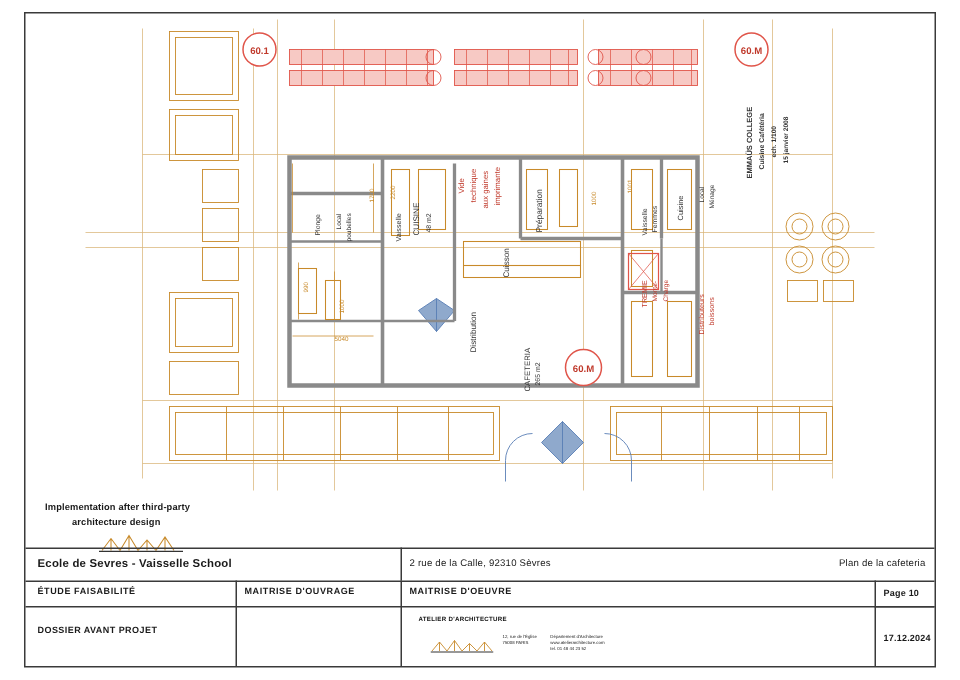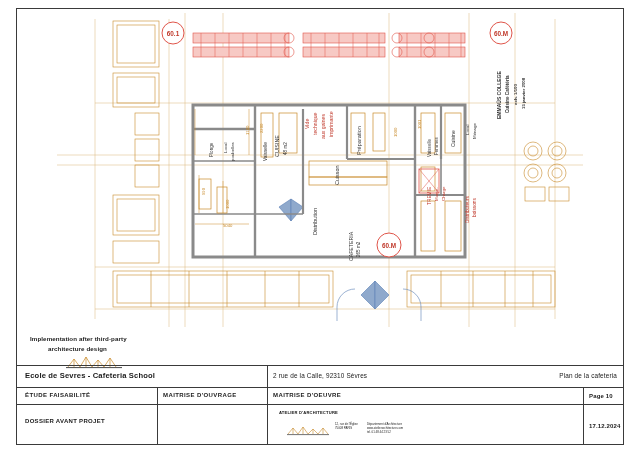--- a/index.html
+++ b/index.html
@@ -295,21 +295,21 @@
     <div class="row tb-r1"></div>
     <div class="row tb-r2"></div>
     <div class="row tb-r3"></div>
     <div class="vline" style="left:140px;top:22px;height:57px;"></div>
     <div class="vline" style="left:250px;top:22px;height:57px;"></div>
     <div class="vline" style="left:566px;top:22px;height:57px;"></div>
     <div class="vline" style="left:250px;top:0px;height:22px;"></div>
     <div class="vline" style="left:566px;top:39px;height:0px;"></div>
     <div class="row" style="top:39px;left:566px;width:40px;border-top:1px solid #3a3a3a;"></div>
 
-    <div class="cell tb-title">Ecole de Sevres - Cafeteria School</div>
+    <div class="cell tb-title">Ecole de Sevres - Vaisselle School</div>
     <div class="cell tb-addr">2 rue de la Calle, 92310 Sèvres</div>
     <div class="cell tb-plan" style="left:auto;right:6px;">Plan de la cafeteria</div>
 
     <div class="cell tb-phase" style="top:27px;">ÉTUDE FAISABILITÉ</div>
     <div class="cell tb-mo" style="top:27px;">MAITRISE D'OUVRAGE</div>
     <div class="cell tb-moe" style="top:27px;">MAITRISE D'OEUVRE</div>
 
     <div class="cell tb-dossier" style="top:53px;">DOSSIER AVANT PROJET</div>
     <div class="cell tb-page" style="top:28px;left:572px;">Page 10</div>
     <div class="cell tb-date" style="top:58px;left:572px;">17.12.2024</div>

